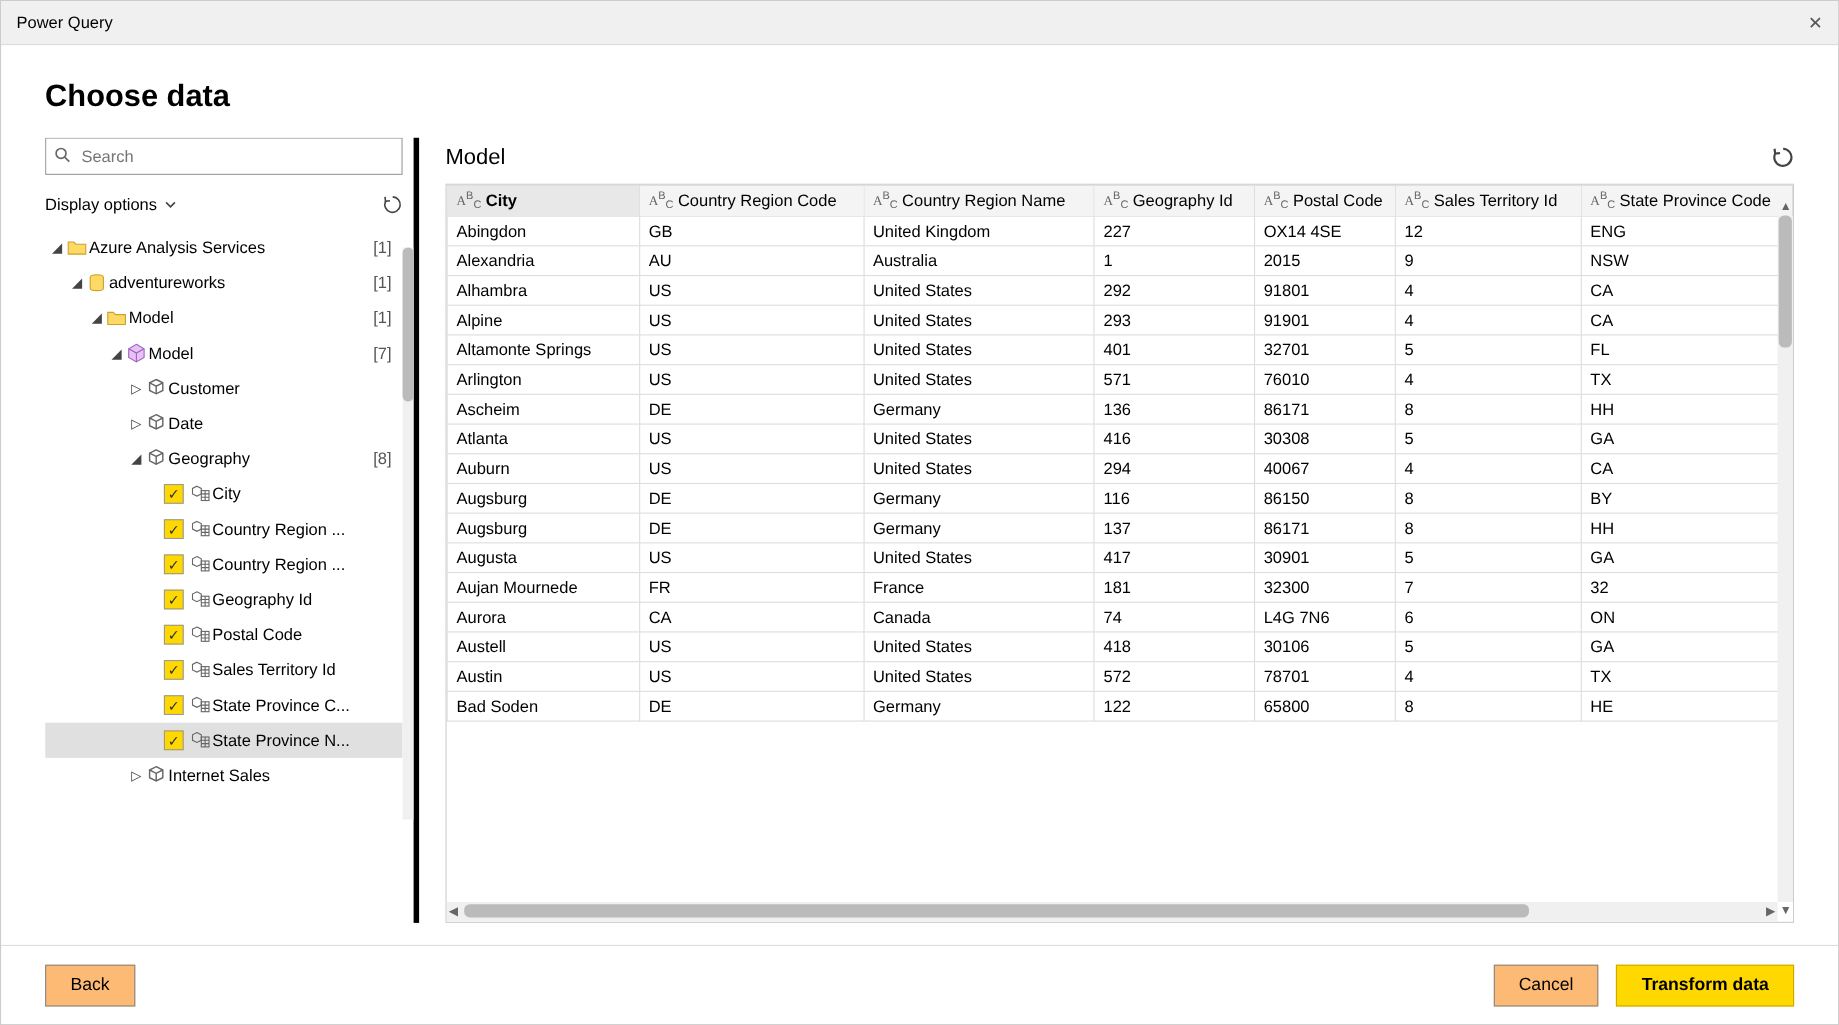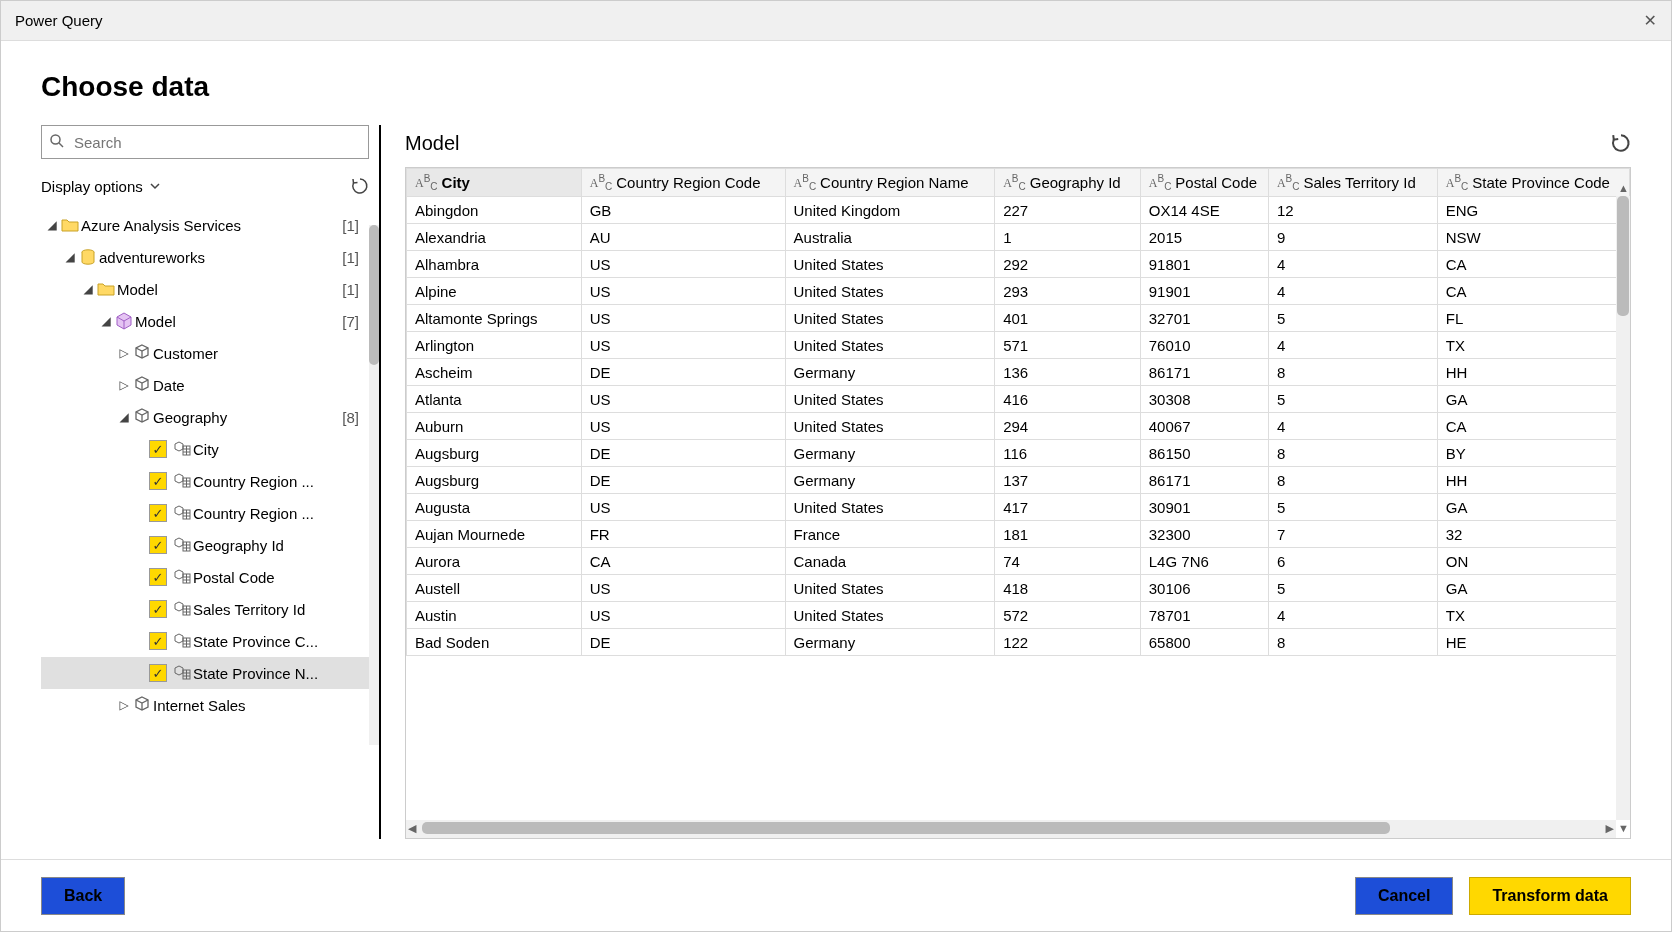--- a/index.html
+++ b/index.html
@@ -3,21 +3,21 @@
 <meta charset="utf-8">
 <style>
 * { box-sizing: border-box; margin: 0; padding: 0; font-family: "Segoe UI", Arial, sans-serif; }
 html, body { height: 100%; background: #fff; }
 .window { width: 1672px; height: 932px; display: flex; flex-direction: column; border: 1px solid #ccc; background: #fff; }
 .titlebar { height: 40px; background: #f0f0f0; border-bottom: 1px solid #ddd; display: flex; align-items: center; padding: 0 14px; font-size: 15px; justify-content: space-between; }
 .titlebar .close { font-size: 16px; cursor: pointer; color: #555; }
 .content { flex: 1; display: flex; flex-direction: column; overflow: hidden; justify-content: center; }
 .heading { font-size: 28px; font-weight: 600; padding: 30px 40px 22px; }
 .body { flex: 1; display: flex; overflow: hidden; padding: 0 40px; }
-.sidebar { width: 340px; border-right: 2px solid #000000; display: flex; flex-direction: column; overflow: hidden; padding-right: 10px; position: relative; }
+.sidebar { width: 340px; border-right: 5px solid #000000; display: flex; flex-direction: column; overflow: hidden; padding-right: 10px; position: relative; }
 .searchwrap { position: relative; margin-bottom: 10px; }
 .searchwrap input { width: 100%; height: 34px; padding: 4px 8px 4px 32px; font-size: 15px; border: 1px solid #999; }
 .searchwrap .icon { position: absolute; left: 8px; top: 8px; color: #666; }
 .display-options { display: flex; align-items: center; justify-content: space-between; height: 34px; font-size: 15px; margin-bottom: 6px; }
 .display-options .label { display: flex; align-items: center; gap: 6px; cursor: pointer; }
 .display-options .refresh { cursor: pointer; color: #444; }
 .tree { flex: 1; overflow-y: auto; overflow-x: hidden; font-size: 15px; }
 .tree-row { display: flex; align-items: center; height: 32px; cursor: pointer; white-space: nowrap; }
 .tree-row.selected { background: #e0e0e0; }
 .tree-expander { width: 14px; display: inline-flex; justify-content: center; color: #444; font-size: 12px; }
@@ -38,21 +38,21 @@
 th.sortcol { background: #e8e8e8; }
 .colhead { display: flex; align-items: center; gap: 4px; }
 .abc { font-family: serif; font-size: 12px; color: #666; }
 .table-scroll-v { position: absolute; right: 0; top: 28px; bottom: 18px; width: 14px; background: #f0f0f0; }
 .table-scroll-v .thumb { position: absolute; left: 1px; top: 0; width: 12px; height: 120px; background: #bbb; border-radius: 5px; }
 .table-scroll-v .arrow { position: absolute; left: 2px; font-size: 11px; color: #666; }
 .table-scroll-h { position: absolute; left: 0; right: 14px; bottom: 0; height: 18px; background: #f0f0f0; }
 .table-scroll-h .thumb { position: absolute; top: 2px; left: 16px; height: 12px; width: 80%; background: #bbb; border-radius: 5px; }
 .table-scroll-h .arrow { position: absolute; top: 2px; font-size: 11px; color: #666; }
 .footer { height: 72px; border-top: 1px solid #ddd; display: flex; align-items: center; padding: 0 40px; justify-content: space-between; margin-top: 20px; }
-.btn { height: 38px; padding: 0 22px; border: 1px solid #888; background: #1d4ed8; font-size: 16px; cursor: pointer; font-weight: bold; }
+.btn { height: 38px; padding: 0 22px; border: 1px solid #888; background: #fdba74; font-size: 16px; cursor: pointer; }
 .btn.primary { background: #ffd800; border-color: #ccaa00; font-weight: 600; }
 .footer-right { display: flex; gap: 16px; }
 svg { display: block; }
 </style>
 </head>
 <body>
 
 <div class="window">
   <div class="titlebar">
     <span>Power Query</span>

